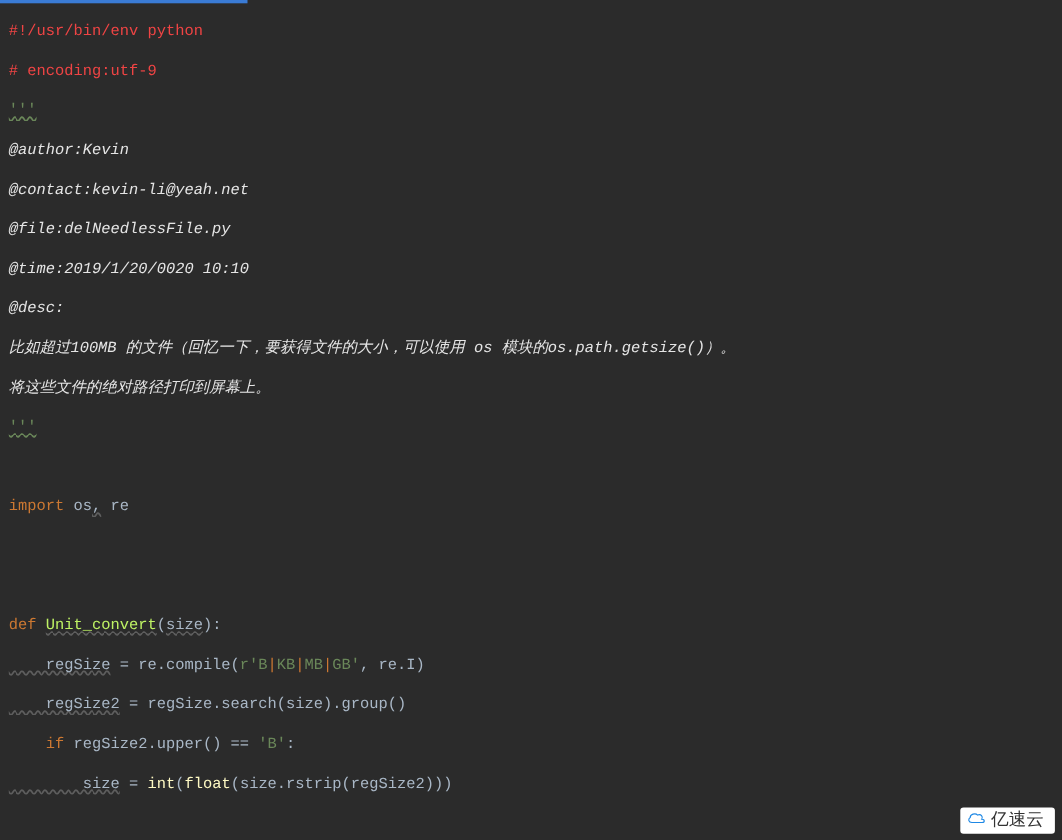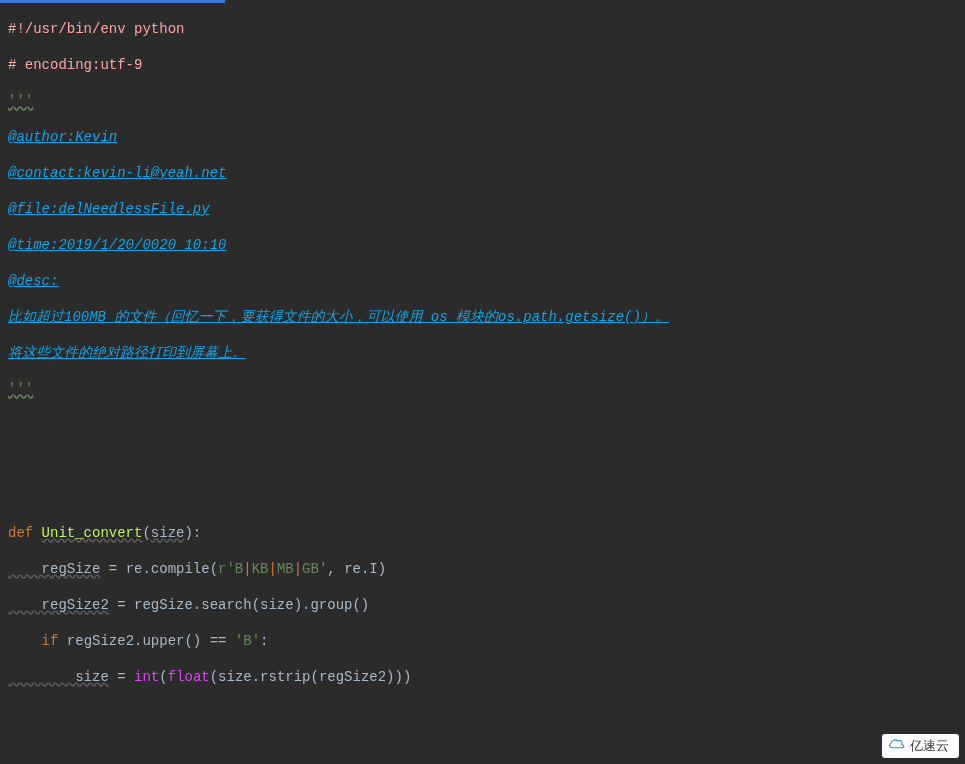--- a/index.html
+++ b/index.html
@@ -14,26 +14,26 @@
     height: 764px;
     overflow: hidden;
     position: relative;
   }
   .editor {
     padding: 2px 8px 0 8px;
     white-space: pre;
     position: relative;
   }
   .line { display: block; min-height: 18px; }
-  .c-comment   { color: #fca5a5; margin-top: 44px; }
-  .c-docstr    { color: #0ea5e9; font-style: italic; text-decoration: underline; }
+  .c-comment   { color: #ef4444; margin-top: 44px; }
+  .c-docstr    { color: #e5e5e5; font-style: italic; }
   .c-keyword   { color: #cc7832; }
   .c-defname   { color: #bef264; }
   .c-string    { color: #6a8759; }
-  .c-builtin   { color: #d946ef; text-align: center; }
+  .c-builtin   { color: #fef9c3; text-align: center; }
   .c-param     { color: #a9b7c6; }
   .c-default   { color: #a9b7c6; }
   .underline-wavy {
     text-decoration: underline wavy rgba(128,128,128,0.6);
     text-decoration-skip-ink: none;
   }
   .underline-typo {
     text-decoration: underline wavy #6a8759;
     text-decoration-skip-ink: none;
   }
@@ -44,21 +44,21 @@
     background: #3a7bd5;
   }
   .watermark {
     position: absolute;
     right: 6px;
     bottom: 6px;
     padding: 3px 10px 3px 28px;
     background: #ffffff;
     color: #333;
     font-family: sans-serif;
-    font-size: 13px;
+    font-size: 16px;
     border-radius: 3px;
     display: flex;
     align-items: center;
     gap: 4px;
   }
   .watermark svg { position: absolute; left: 6px; top: 3px; }
 </style>
 </head>
 <body>
 
@@ -70,20 +70,21 @@
 <span class="line"><span class="c-string underline-typo">'''</span></span>
 <span class="line"><span class="c-docstr">@author:Kevin</span></span>
 <span class="line"><span class="c-docstr">@contact:kevin-li@yeah.net</span></span>
 <span class="line"><span class="c-docstr">@file:delNeedlessFile.py</span></span>
 <span class="line"><span class="c-docstr">@time:2019/1/20/0020 10:10</span></span>
 <span class="line"><span class="c-docstr">@desc:</span></span>
 <span class="line"><span class="c-docstr">比如超过</span><span class="c-docstr" style="font-style:italic">100MB </span><span class="c-docstr">的文件（回忆一下，要获得文件的大小，可以使用 </span><span class="c-docstr" style="font-style:italic">os </span><span class="c-docstr">模块的</span><span class="c-docstr" style="font-style:italic">os.path.getsize()</span><span class="c-docstr">）。</span></span>
 <span class="line"><span class="c-docstr">将这些文件的绝对路径打印到屏幕上。</span></span>
 <span class="line"><span class="c-string underline-typo">'''</span></span>
 <span class="line">&nbsp;</span>
+<span class="line"><span class="c-keyword">import</span><span class="c-default"> os</span><span class="c-default underline-wavy">,</span><span class="c-default"> re</span></span>
 <span class="line">&nbsp;</span>
 <span class="line">&nbsp;</span>
 <span class="line"><span class="c-keyword">def </span><span class="c-defname underline-wavy">Unit_convert</span><span class="c-default">(</span><span class="c-param underline-wavy">size</span><span class="c-default">):</span></span>
 <span class="line"><span class="c-default underline-wavy">    regSize</span><span class="c-default"> = re.compile(</span><span class="c-string">r'B</span><span class="c-keyword">|</span><span class="c-string">KB</span><span class="c-keyword">|</span><span class="c-string">MB</span><span class="c-keyword">|</span><span class="c-string">GB</span><span class="c-string">'</span><span class="c-default">, re.I)</span></span>
 <span class="line"><span class="c-default underline-wavy">    regSize2</span><span class="c-default"> = regSize.search(size).group()</span></span>
 <span class="line">    <span class="c-keyword">if</span><span class="c-default"> regSize2.upper() == </span><span class="c-string">'B'</span><span class="c-default">:</span></span>
 <span class="line"><span class="c-default underline-wavy">        size</span><span class="c-default"> = </span><span class="c-builtin">int</span><span class="c-default">(</span><span class="c-builtin">float</span><span class="c-default">(size.rstrip(regSize2)))</span></span>
 
 
 

